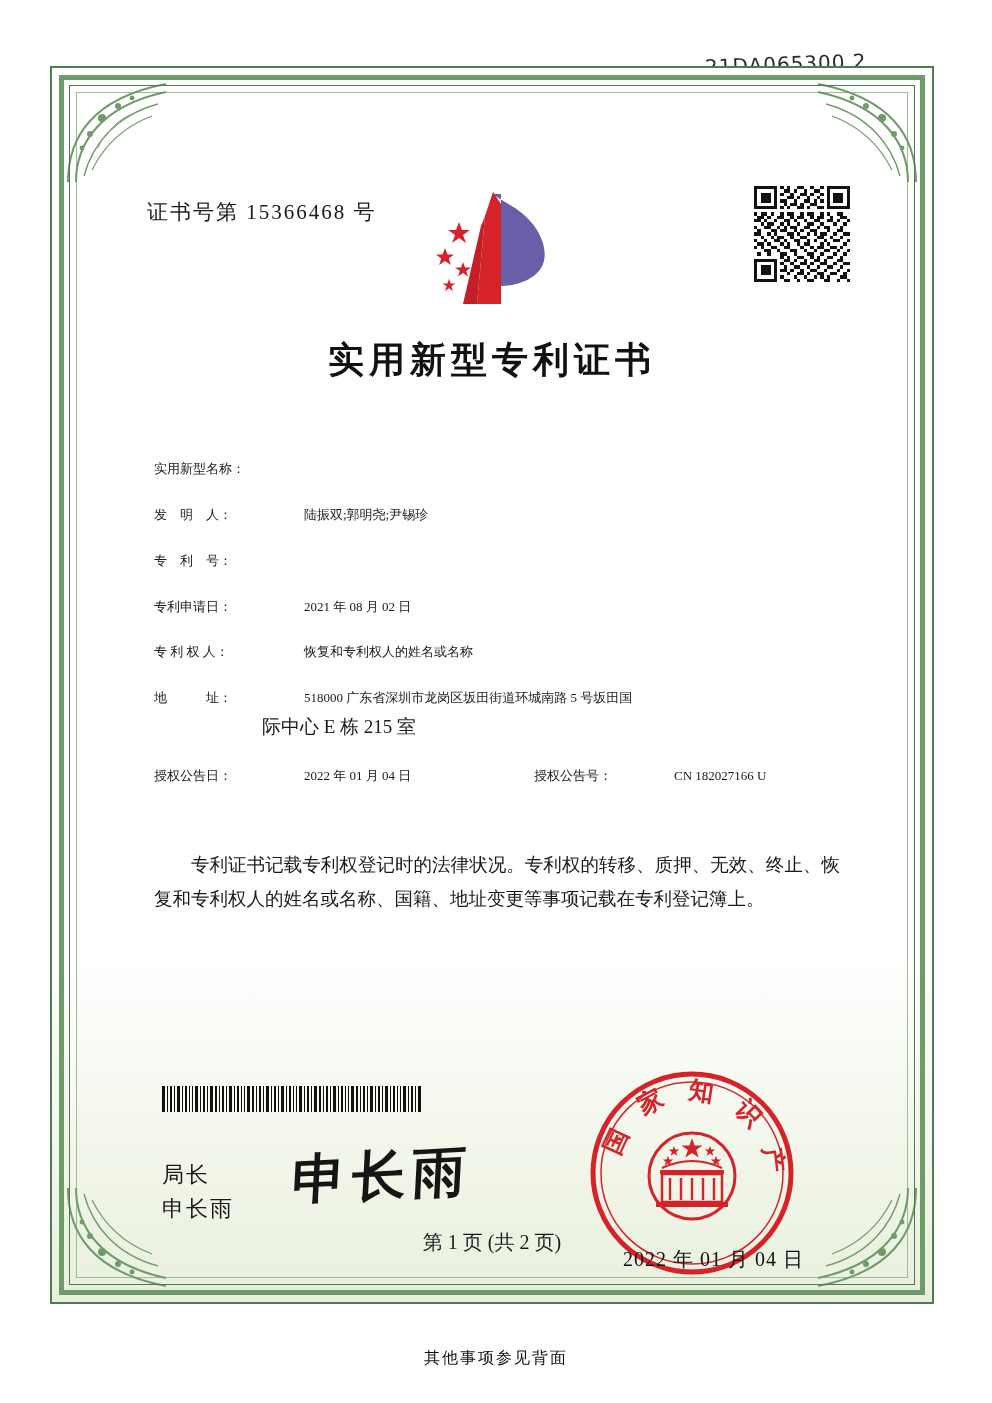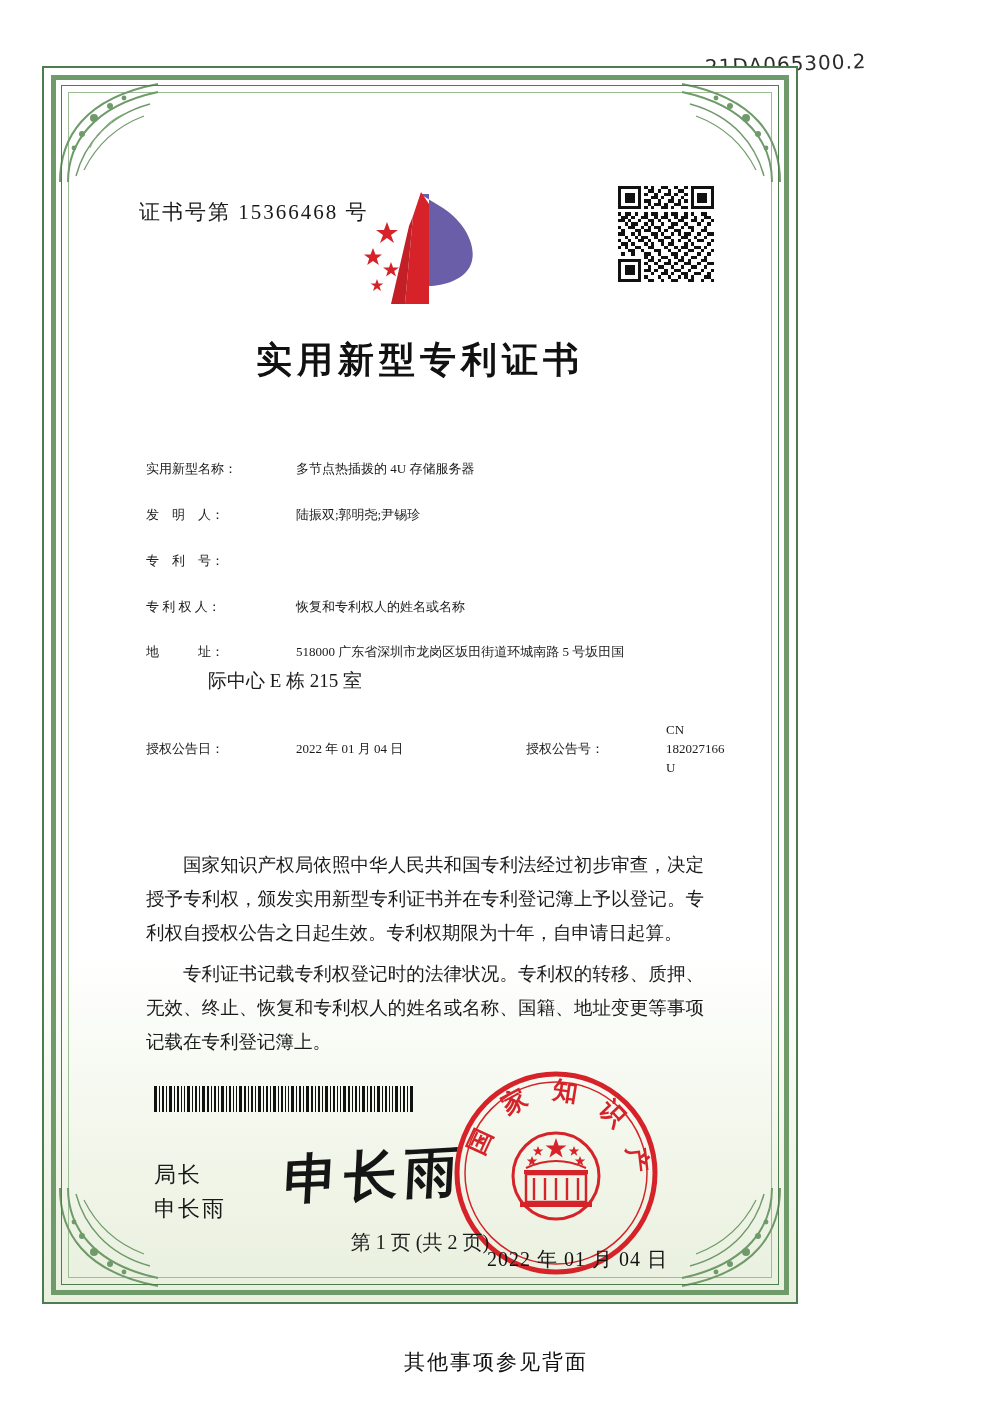--- a/index.html
+++ b/index.html
@@ -25,23 +25,23 @@
     font-size: 20px;
     letter-spacing: 1px;
     color: #2b2b2b;
     transform: rotate(-2.2deg);
     white-space: nowrap;
   }
 
   
   .cert-frame {
     position: absolute;
-    left: 42px;
+    left: 50px;
     top: 66px;
-    width: 756px;
+    width: 884px;
     height: 1238px;
     border: 2px solid #4d7c4d;
     box-sizing: border-box;
     background:
       linear-gradient(180deg, #ffffff 0%, #ffffff 72%, #f3f7ec 86%, #e9f0de 100%);
   }
   .cert-frame:before {
     content: "";
     position: absolute;
     left: 7px; top: 7px; right: 7px; bottom: 7px;
@@ -151,21 +151,21 @@
     font-family: "Liberation Serif", serif;
   }
   .frow.two-col { }
   .col2-label {
     width: 140px;
     flex: 0 0 140px;
     white-space: nowrap;
   }
 
   .addr-line2 {
-    margin-left: 62px;
+    margin-left: 108px;
     font-size: 19px;
     margin-top: -21px;
     margin-bottom: 27px;
   }
 
   
   .paras {
     position: absolute;
     top: 740px;
     left: 62px;
@@ -233,21 +233,21 @@
     bottom: 12px;
     text-align: center;
     font-size: 20px;
   }
 
   .footnote {
     position: absolute;
     left: 0; right: 0;
     top: 1348px;
     text-align: center;
-    font-size: 21px;
+    font-size: 16px;
     letter-spacing: 2px;
     color: #111;
   }
 </style>
 </head>
 <body>
 
 <div class="handwriting">21DA065300.2</div>
 
 <div class="cert-frame">
@@ -566,48 +566,50 @@
           <polygon points="52,93 53.6,97.5 58.4,97.5 54.4,100.3 56,105 52,102.2 48,105 49.6,100.3 45.6,97.5 50.4,97.5"></polygon>
         </g>
       </svg>
     </div>
 
     <div class="main-title">实用新型专利证书</div>
 
     <div class="fields">
       <div class="frow">
         <div class="flabel">实用新型名称：</div>
-        <div class="fvalue">多节点热插拨的 4U 存储服务器</div>
       </div>
       <div class="frow">
         <div class="flabel">发　明　人：</div>
         <div class="fvalue">陆振双;郭明尧;尹锡珍</div>
       </div>
       <div class="frow">
         <div class="flabel">专　利　号：</div>
+      </div>
+      <div class="frow">
+        <div class="flabel">专利申请日：</div>
+        <div class="fvalue">2021 年 08 月 02 日</div>
       </div>
       <div class="frow">
         <div class="flabel">专 利 权 人：</div>
         <div class="fvalue">恢复和专利权人的姓名或名称</div>
       </div>
       <div class="frow">
         <div class="flabel">地　　　址：</div>
         <div class="fvalue">518000 广东省深圳市龙岗区坂田街道环城南路 5 号坂田国</div>
       </div>
       <div class="addr-line2">际中心 E 栋 215 室</div>
       <div class="frow two-col">
         <div class="flabel">授权公告日：</div>
         <div style="flex:0 0 230px">2022 年 01 月 04 日</div>
         <div class="col2-label">授权公告号：</div>
         <div class="fvalue">CN 182027166 U</div>
       </div>
     </div>
 
     <div class="paras">
-      <p>国家知识产权局依照中华人民共和国专利法经过初步审查，决定授予专利权，颁发实用新型专利证书并在专利登记簿上予以登记。专利权自授权公告之日起生效。专利权期限为十年，自申请日起算。</p>
       <p>专利证书记载专利权登记时的法律状况。专利权的转移、质押、无效、终止、恢复和专利权人的姓名或名称、国籍、地址变更等事项记载在专利登记簿上。</p>
     </div>
 
     <div class="barcode">
       <svg width="270" height="26" viewBox="0 0 270 26" shape-rendering="crispEdges">
         <rect width="270" height="26" fill="#ffffff" fill-opacity="0"></rect>
         <g fill="#111111">
           <rect x="0" y="0" width="3" height="26"></rect>
             <rect x="5" y="0" width="1" height="26"></rect>
           <rect x="8" y="0" width="2" height="26"></rect>

